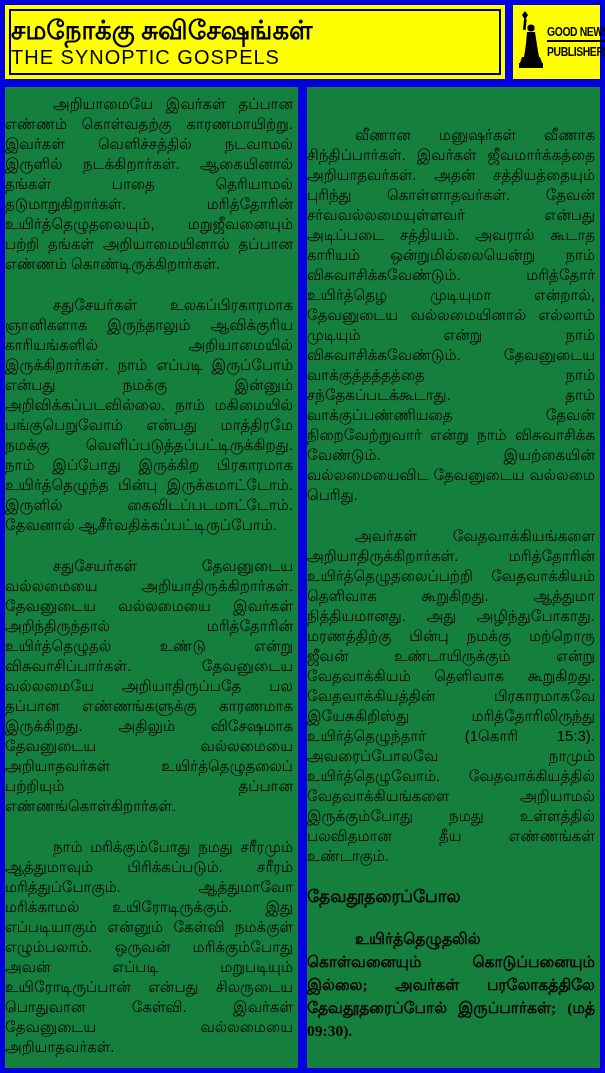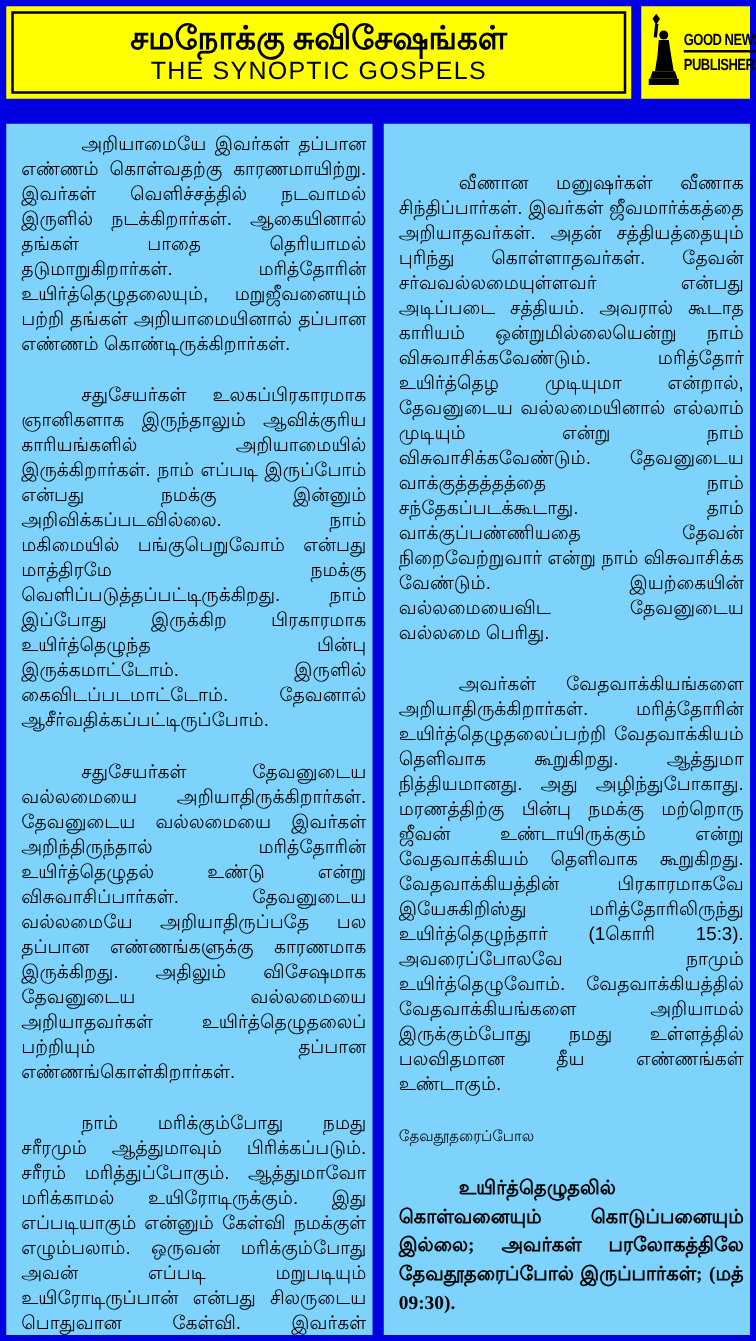--- a/index.html
+++ b/index.html
@@ -25,45 +25,44 @@
   .logo-text {
     font-weight:bold; font-size:13px; line-height:1.55;
     letter-spacing:-0.5px; white-space:nowrap;
     transform:scaleX(0.80); transform-origin:left center;
   }
   .logo-line1 { border-bottom:2px solid #000; padding-bottom:1px; }
   .title-box { flex:1; padding:4px; }
   .title-inner {
     width:100%; height:100%;
     border:2px solid #000;
-    display:flex; flex-direction:column; align-items:center; justify-content:center;
+    display:flex; flex-direction:column; justify-content:center;
     gap:3px;
   }
   .title-tamil {
     font-family:"Liberation Serif", serif;
     font-weight:bold; font-size:26px; line-height:1.05;
   }
   .title-english {
     font-weight:normal; font-size:20px; letter-spacing:1px; line-height:1;
   }
   
   .bodywrap { display:flex; gap:9px; height:981px; margin-top:8px; }
   .col {
-    background:#7dd3fc; flex:1;
-    padding:7px 5px 6px 12px;
+    background:#15803d; flex:1;
+    padding:7px 5px 6px 0;
     font-size:15px; line-height:20px;
     text-align:justify;
     overflow:hidden;
-    margin-top:12px;
   }
   .col p { margin:0 0 21px 0; text-indent:48px; }
   .col.right-col { padding-top:38px; }
   .section-heading {
     font-family:"Liberation Serif", serif;
-    font-weight:normal; font-size:12px;
+    font-weight:bold; font-size:17px;
     margin:20px 0 20px 0; text-indent:0; text-align:left;
   }
   .quote {
     font-family:"Liberation Serif", serif;
     font-weight:bold; font-size:15.5px; line-height:23px;
     text-indent:52px; margin:0;
   }
 </style>
 </head>
 <body>

